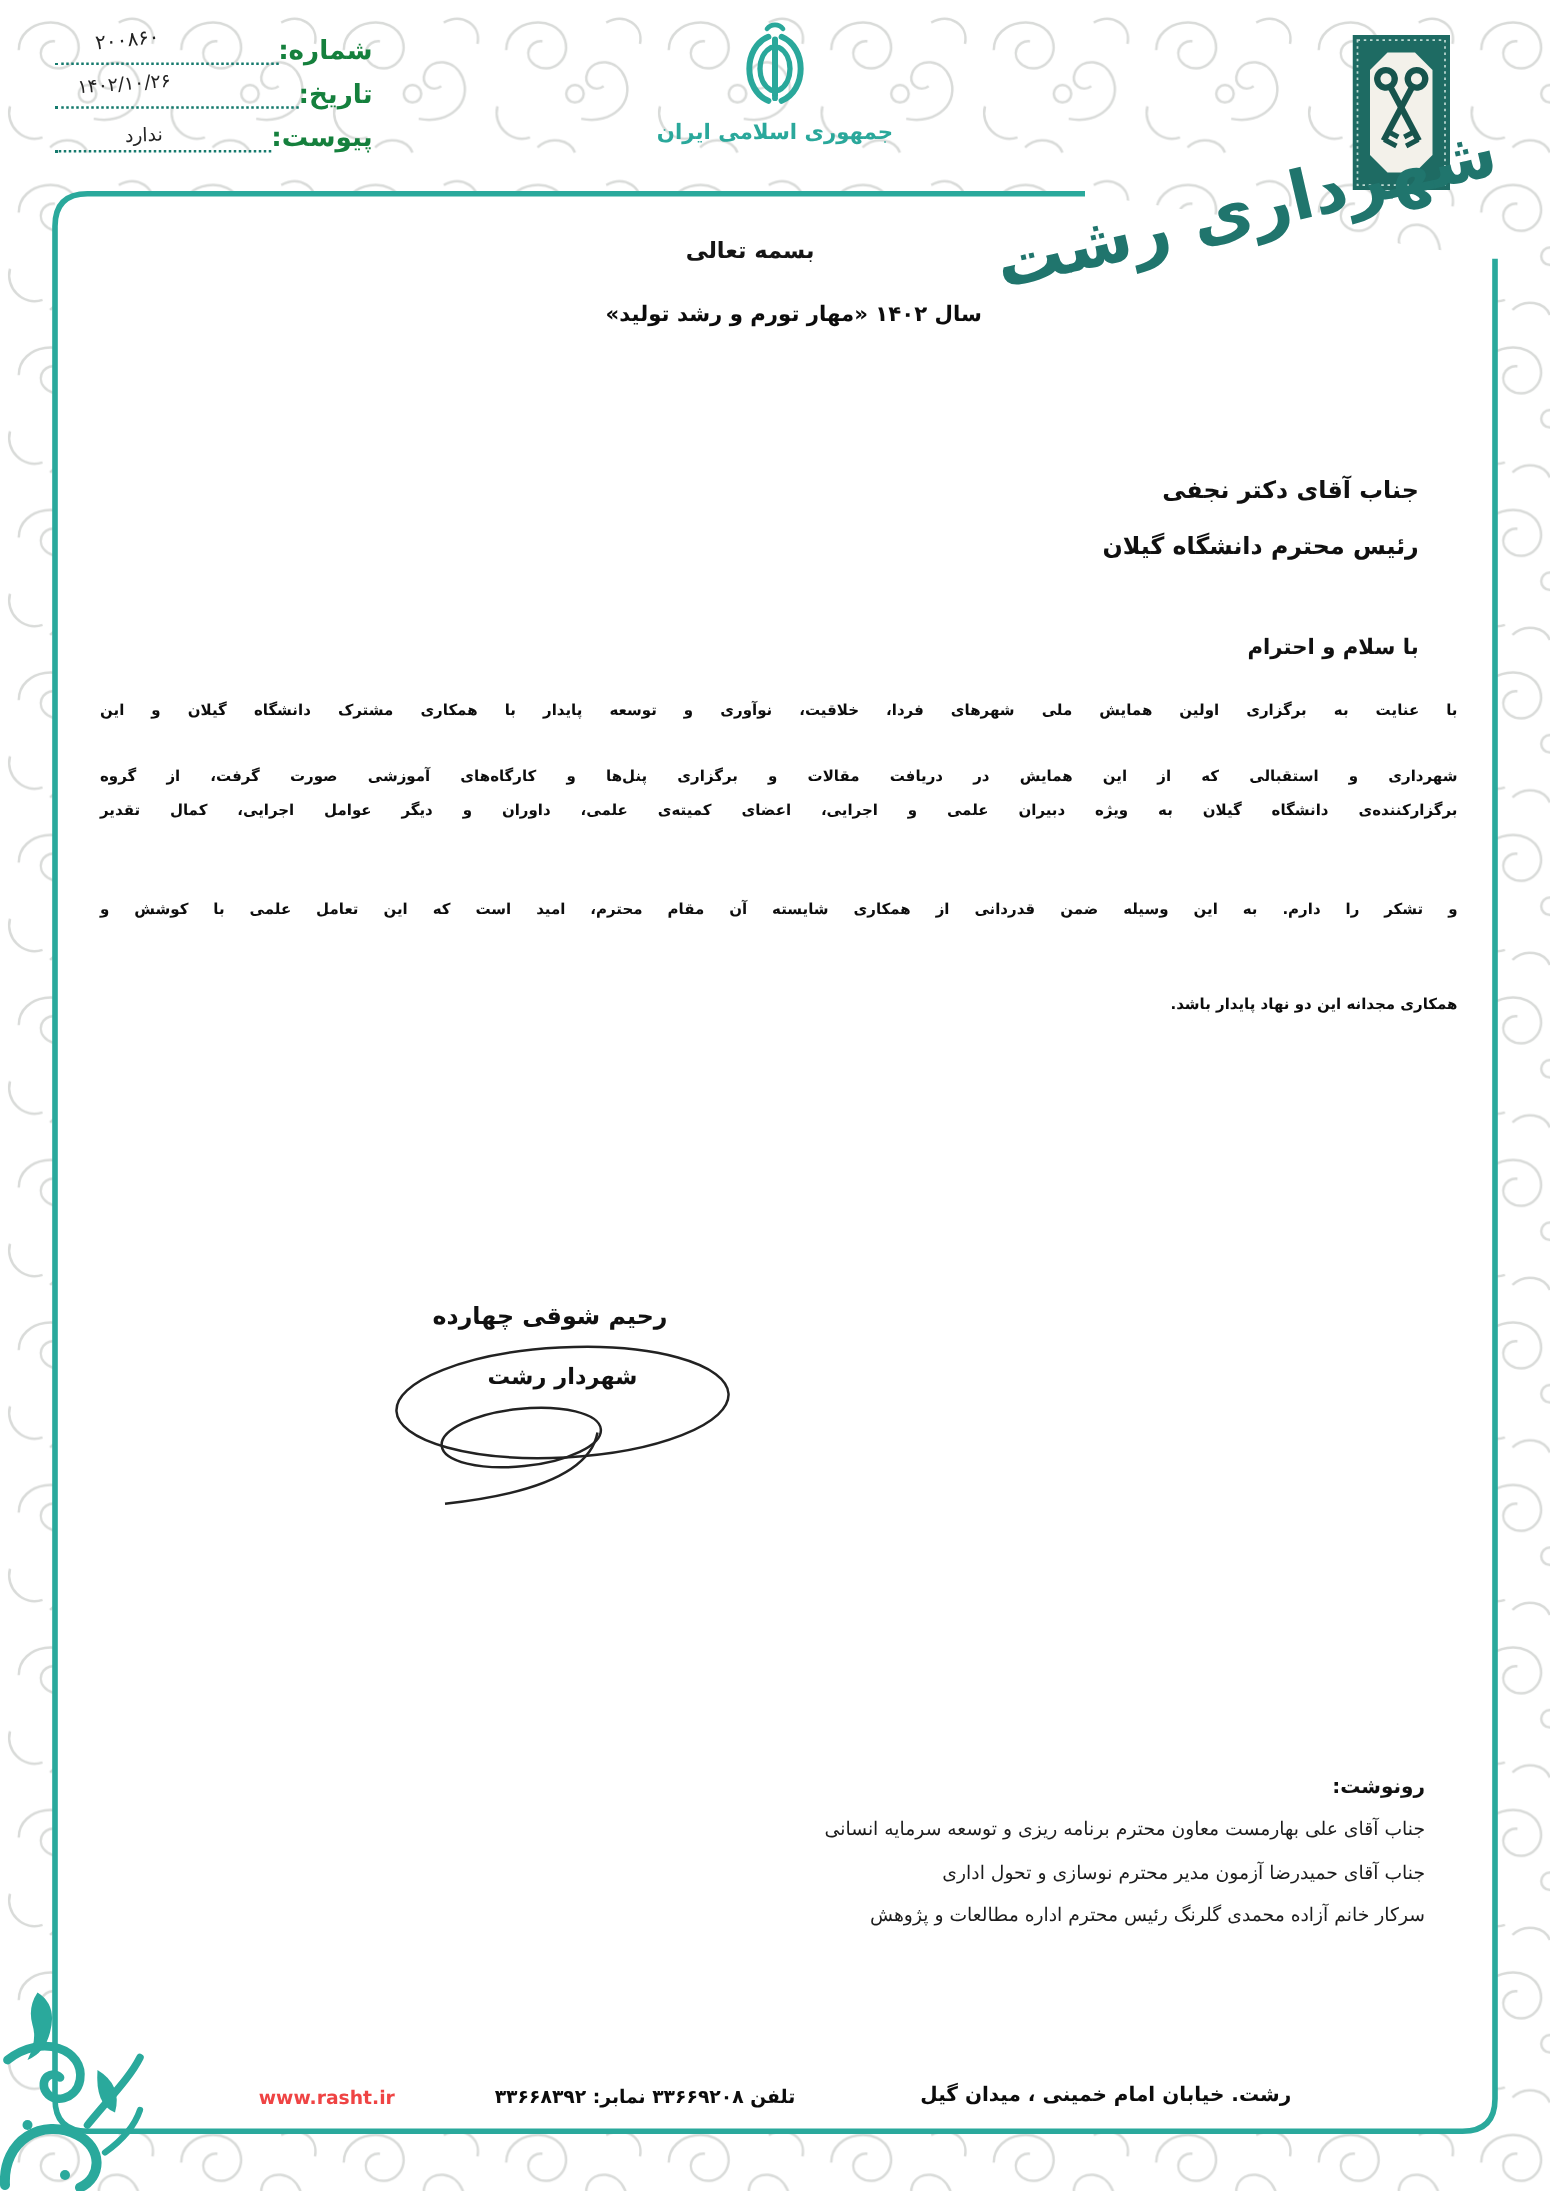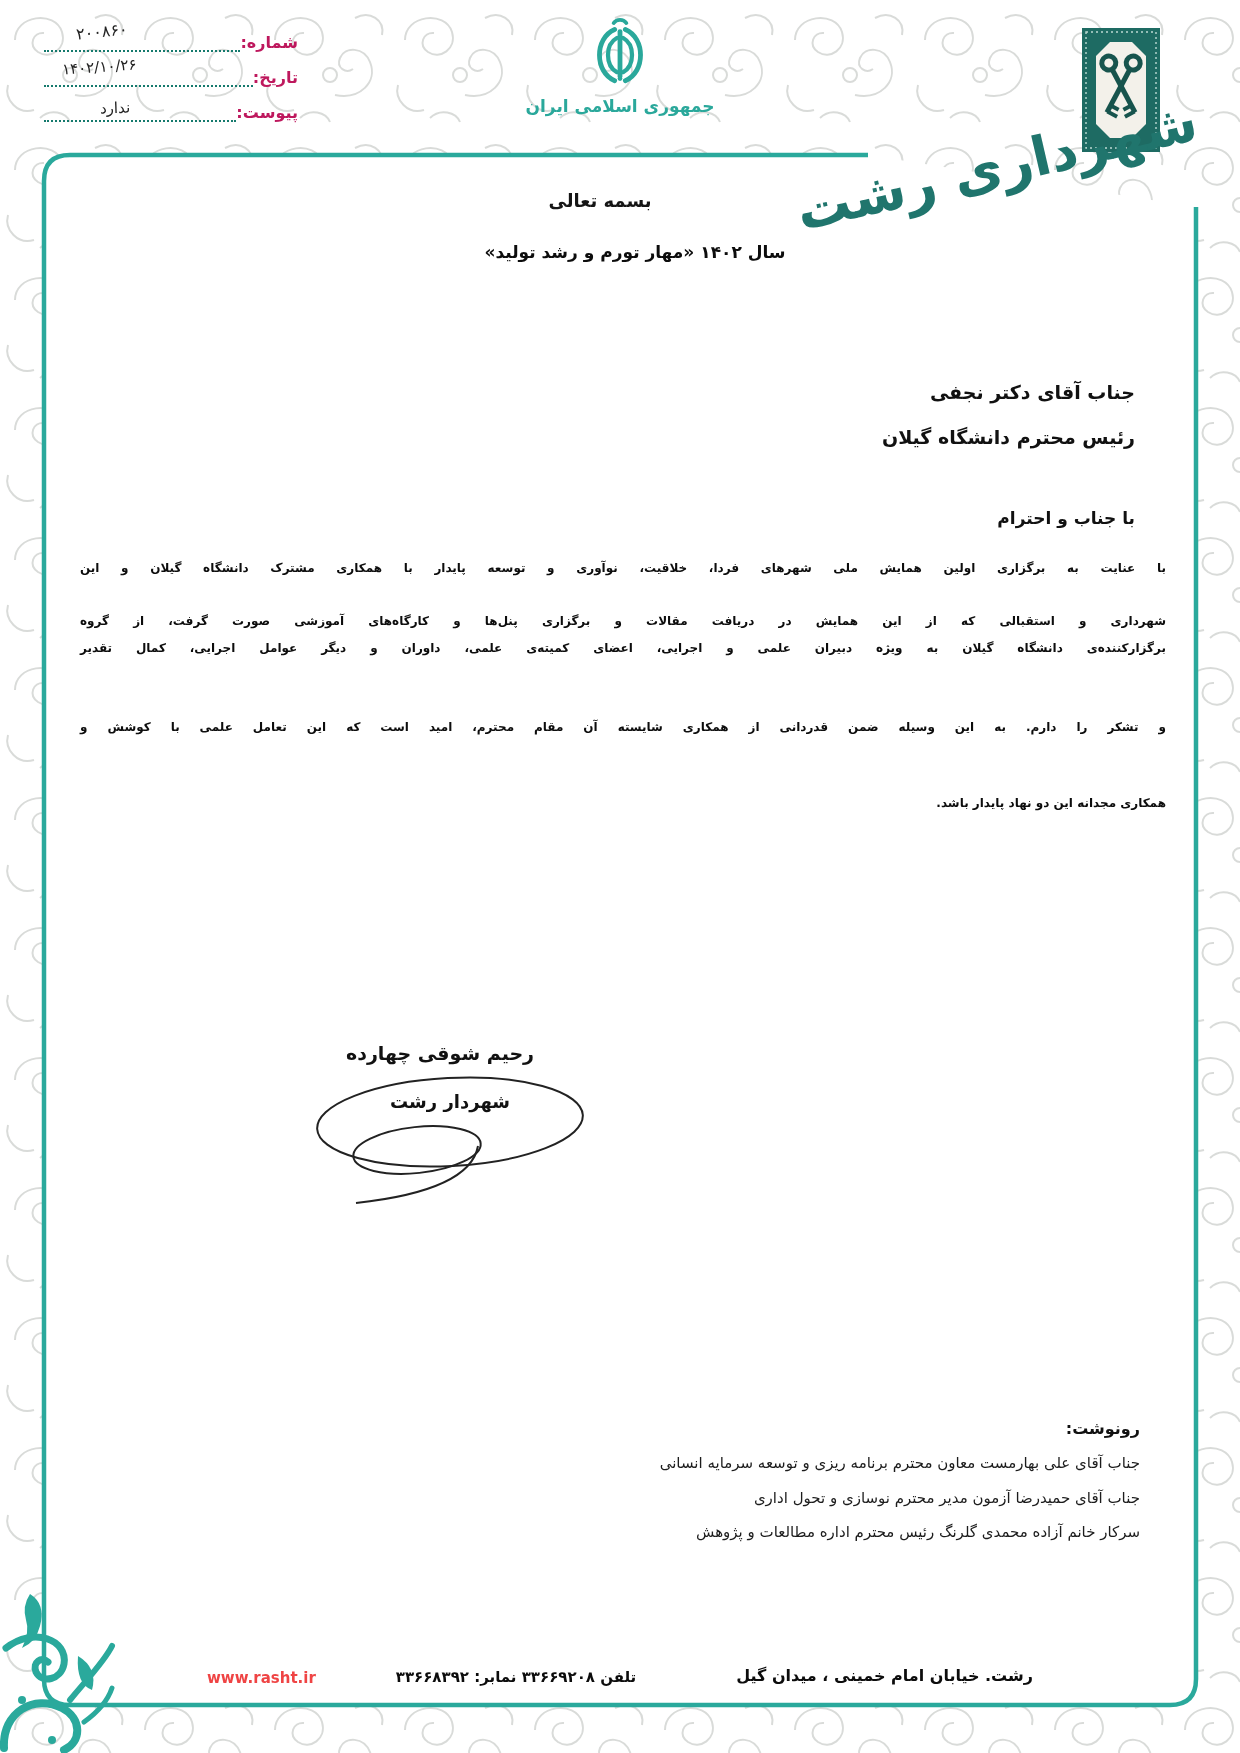--- a/index.html
+++ b/index.html
@@ -6,21 +6,21 @@
   .page{
     position:relative;width:1240px;height:1753px;overflow:hidden;
     background:#fff;font-family:"DejaVu Sans",sans-serif;color:#111;
     direction:rtl;
   }
   .abs{position:absolute;}
   svg.bg{position:absolute;left:0;top:0;}
   
   .fields{position:absolute;left:40px;top:28px;width:258px;direction:rtl;}
   .frow{display:flex;align-items:flex-end;margin-bottom:11px;height:24px;}
-  .flabel{font-size:16px;font-weight:bold;color:#be185d;white-space:nowrap;}
+  .flabel{font-size:21px;font-weight:bold;color:#15803d;white-space:nowrap;}
   .fdots{flex:1;border-bottom:2.5px dotted #157a6d;height:4px;margin-left:4px;}
   .hand{position:absolute;font-size:16px;color:#232323;direction:rtl;white-space:nowrap;}
   .hand.num{left:76px;top:22px;transform:rotate(-6deg);letter-spacing:2px;}
   .hand.date{left:62px;top:58px;transform:rotate(-4deg);font-size:15px;letter-spacing:1px;}
   .hand.att{left:100px;top:99px;transform:rotate(-2deg);font-size:15px;}
   
   .emblem-cap{position:absolute;left:500px;top:96px;width:240px;text-align:center;
     font-size:17px;font-weight:bold;color:#2aa89b;}
   
   .cal{position:absolute;left:792px;top:112px;width:412px;height:120px;
@@ -151,21 +151,21 @@
     </g>
   </svg>
 
   <div class="cal">شهرداری رشت</div>
 
   <div class="basmala">بسمه تعالی</div>
   <div class="slogan">سال ۱۴۰۲ «مهار تورم و رشد تولید»</div>
 
   <div class="rcpt1">جناب آقای دکتر نجفی</div>
   <div class="rcpt2">رئیس محترم دانشگاه گیلان</div>
-  <div class="salut">با جناب و احترام</div>
+  <div class="salut">با سلام و احترام</div>
 
   <div class="bline" style="top:561px;">با عنایت به برگزاری اولین همایش ملی شهرهای فردا، خلاقیت، نوآوری و توسعه پایدار با همکاری مشترک دانشگاه گیلان و این</div>
   <div class="bline" style="top:614px;">شهرداری و استقبالی که از این همایش در دریافت مقالات و برگزاری پنل‌ها و کارگاه‌های آموزشی صورت گرفت، از گروه</div>
   <div class="bline" style="top:641px;">برگزارکننده‌ی دانشگاه گیلان به ویژه دبیران علمی و اجرایی، اعضای کمیته‌ی علمی، داوران و دیگر عوامل اجرایی، کمال تقدیر</div>
   <div class="bline" style="top:720px;">و تشکر را دارم.  به این وسیله ضمن قدردانی از همکاری شایسته آن مقام محترم، امید است که این تعامل علمی با کوشش و</div>
   <div class="bline last" style="top:796px;">همکاری مجدانه این دو نهاد پایدار باشد.</div>
 
   <div class="sig-name">رحیم شوقی چهارده</div>
   <div class="sig-title">شهردار رشت</div>
 

